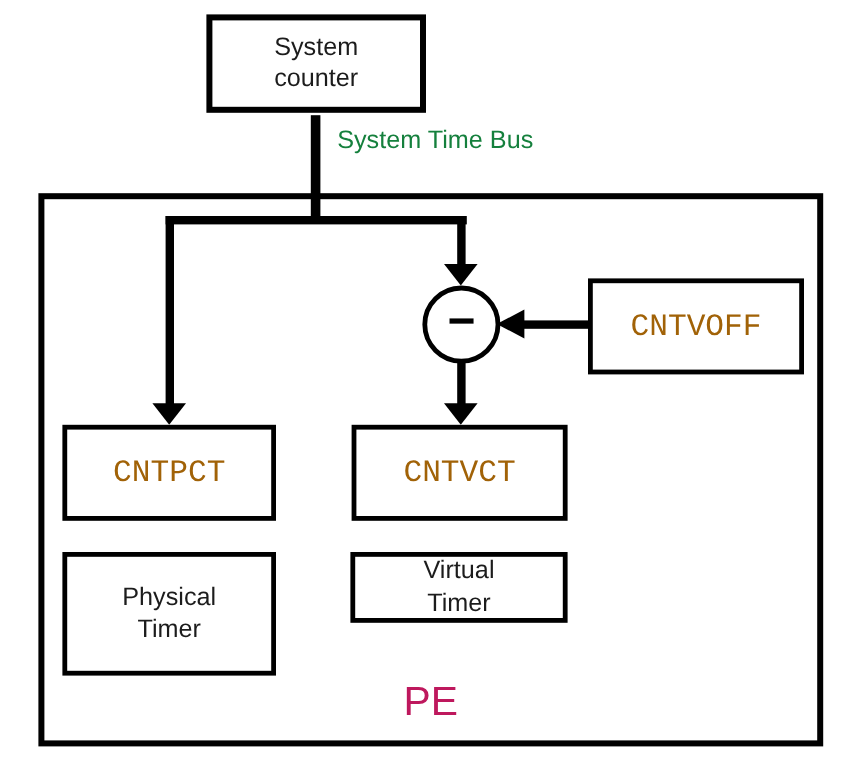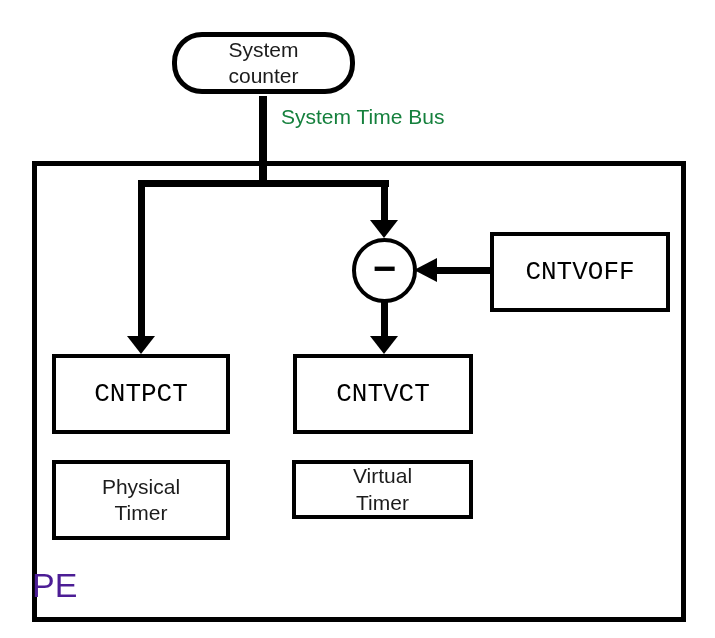--- a/index.html
+++ b/index.html
@@ -30,21 +30,21 @@
   .sans-label {
     font-size: 21px;
     line-height: 1.25;
     white-space: pre-line;
     text-align: center;
     color: #1c1c1c;
   }
   .mono-label {
     font-family: "Liberation Mono", "DejaVu Sans Mono", monospace;
     font-size: 26px;
-    color: #000000;
+    color: #a16207;
     letter-spacing: 0px;
   }
 
   
   .line { background: #000000; }
 
   
   .arrow-down {
     width: 0; height: 0;
     border-left: 14px solid transparent;
@@ -76,30 +76,30 @@
     margin-top: -6px;
   }
 
   .bus-text {
     font-size: 21px;
     color: #15803d;
     white-space: nowrap;
   }
   .pe-text {
     font-size: 34px;
-    color: #4c1d95;
-    text-align: left;
+    color: #be185d;
+    text-align: center;
   }
 </style>
 </head>
 <body>
 
 <div class="canvas">
 
-  <div class="abs node-box" style="left:172px; top:32px; width:183px; height:62px;border-radius:30px;">
+  <div class="abs node-box" style="left:172px; top:12px; width:183px; height:82px;">
     <span class="sans-label">System
 counter</span>
   </div>
 
   <div class="abs line" style="left:259px; top:96px; width:8px; height:89px;"></div>
 
   <div class="abs bus-text" style="left:281px; top:105px;">System Time Bus</div>
 
   <div class="abs" style="left:32px; top:161px; width:654px; height:461px; border:5px solid #000000; background:transparent;"></div>
 
@@ -126,21 +126,21 @@
   <div class="abs arrow-down" style="left:370px; top:336px;"></div>
 
   <div class="abs node-box thin" style="left:52px; top:354px; width:178px; height:80px;">
     <span class="mono-label">CNTPCT</span>
   </div>
 
   <div class="abs node-box thin" style="left:293px; top:354px; width:180px; height:80px;">
     <span class="mono-label">CNTVCT</span>
   </div>
 
-  <div class="abs node-box thin" style="left:52px; top:460px; width:178px; height:80px;">
+  <div class="abs node-box thin" style="left:52px; top:460px; width:178px; height:103px;">
     <span class="sans-label">Physical
 Timer</span>
   </div>
 
   <div class="abs node-box thin" style="left:292px; top:460px; width:181px; height:59px;">
     <span class="sans-label">Virtual
 Timer</span>
   </div>
 
   <div class="abs pe-text" style="left:32px; top:566px; width:654px;">PE</div>

